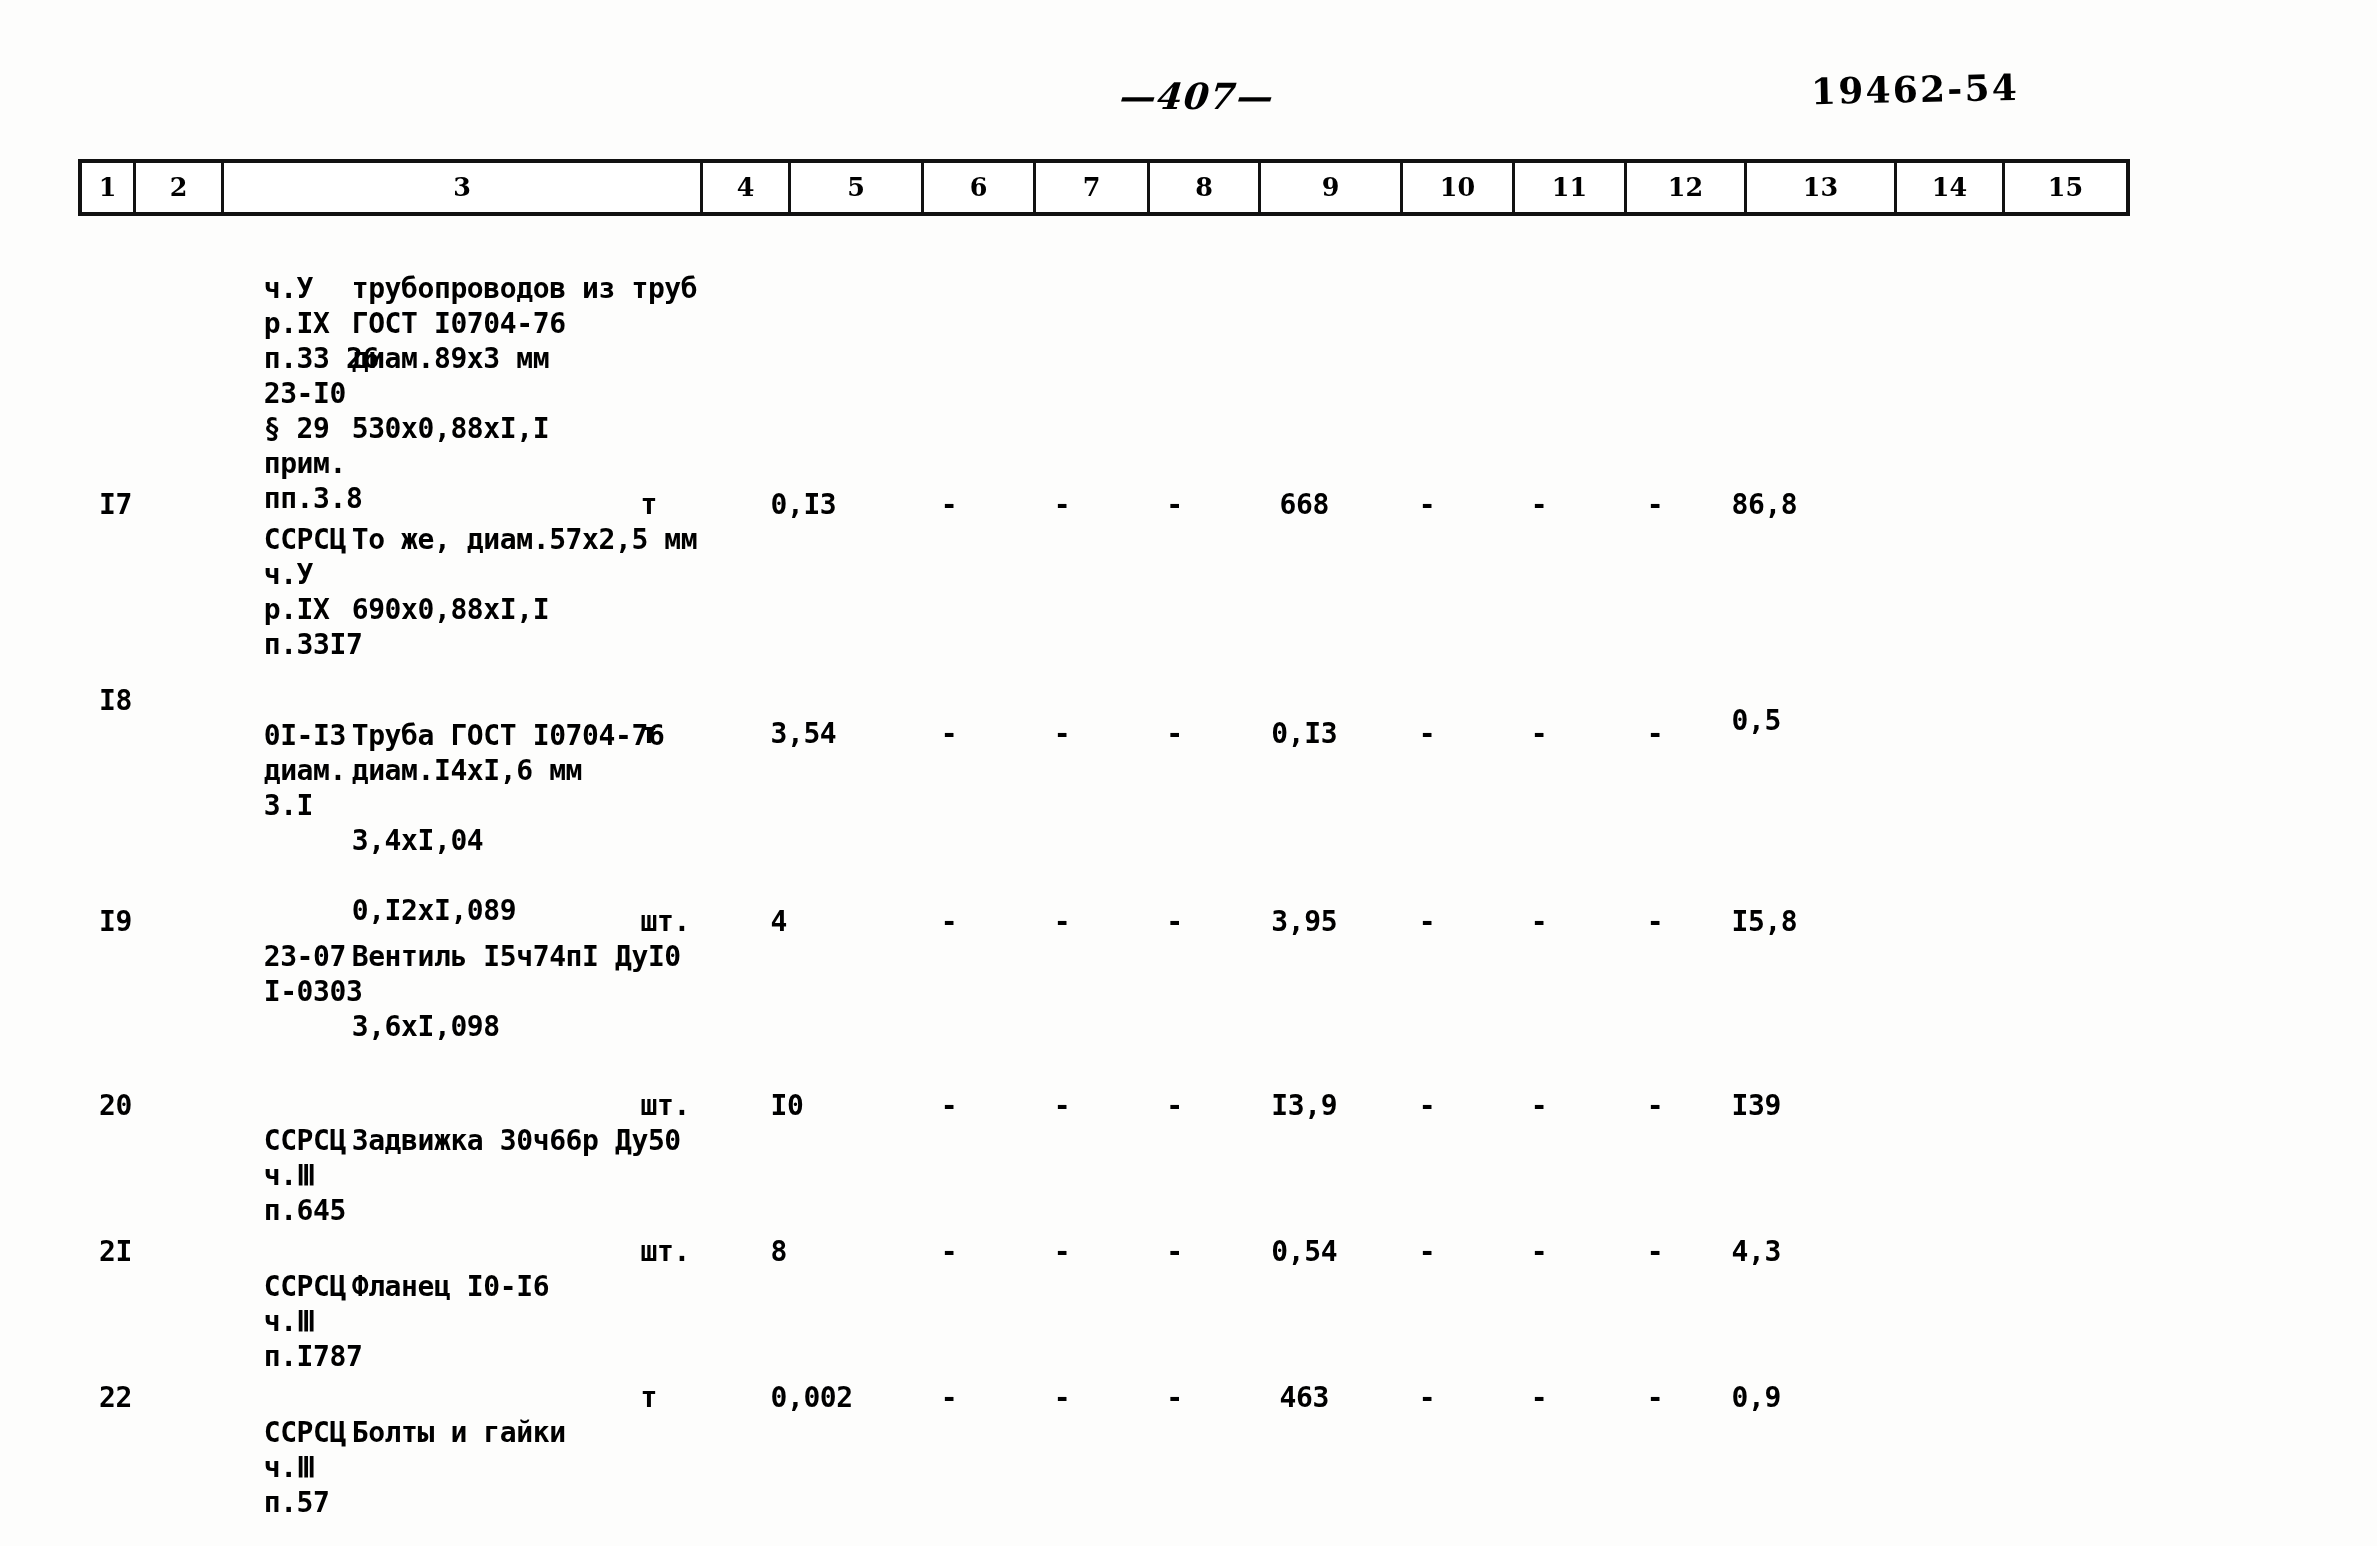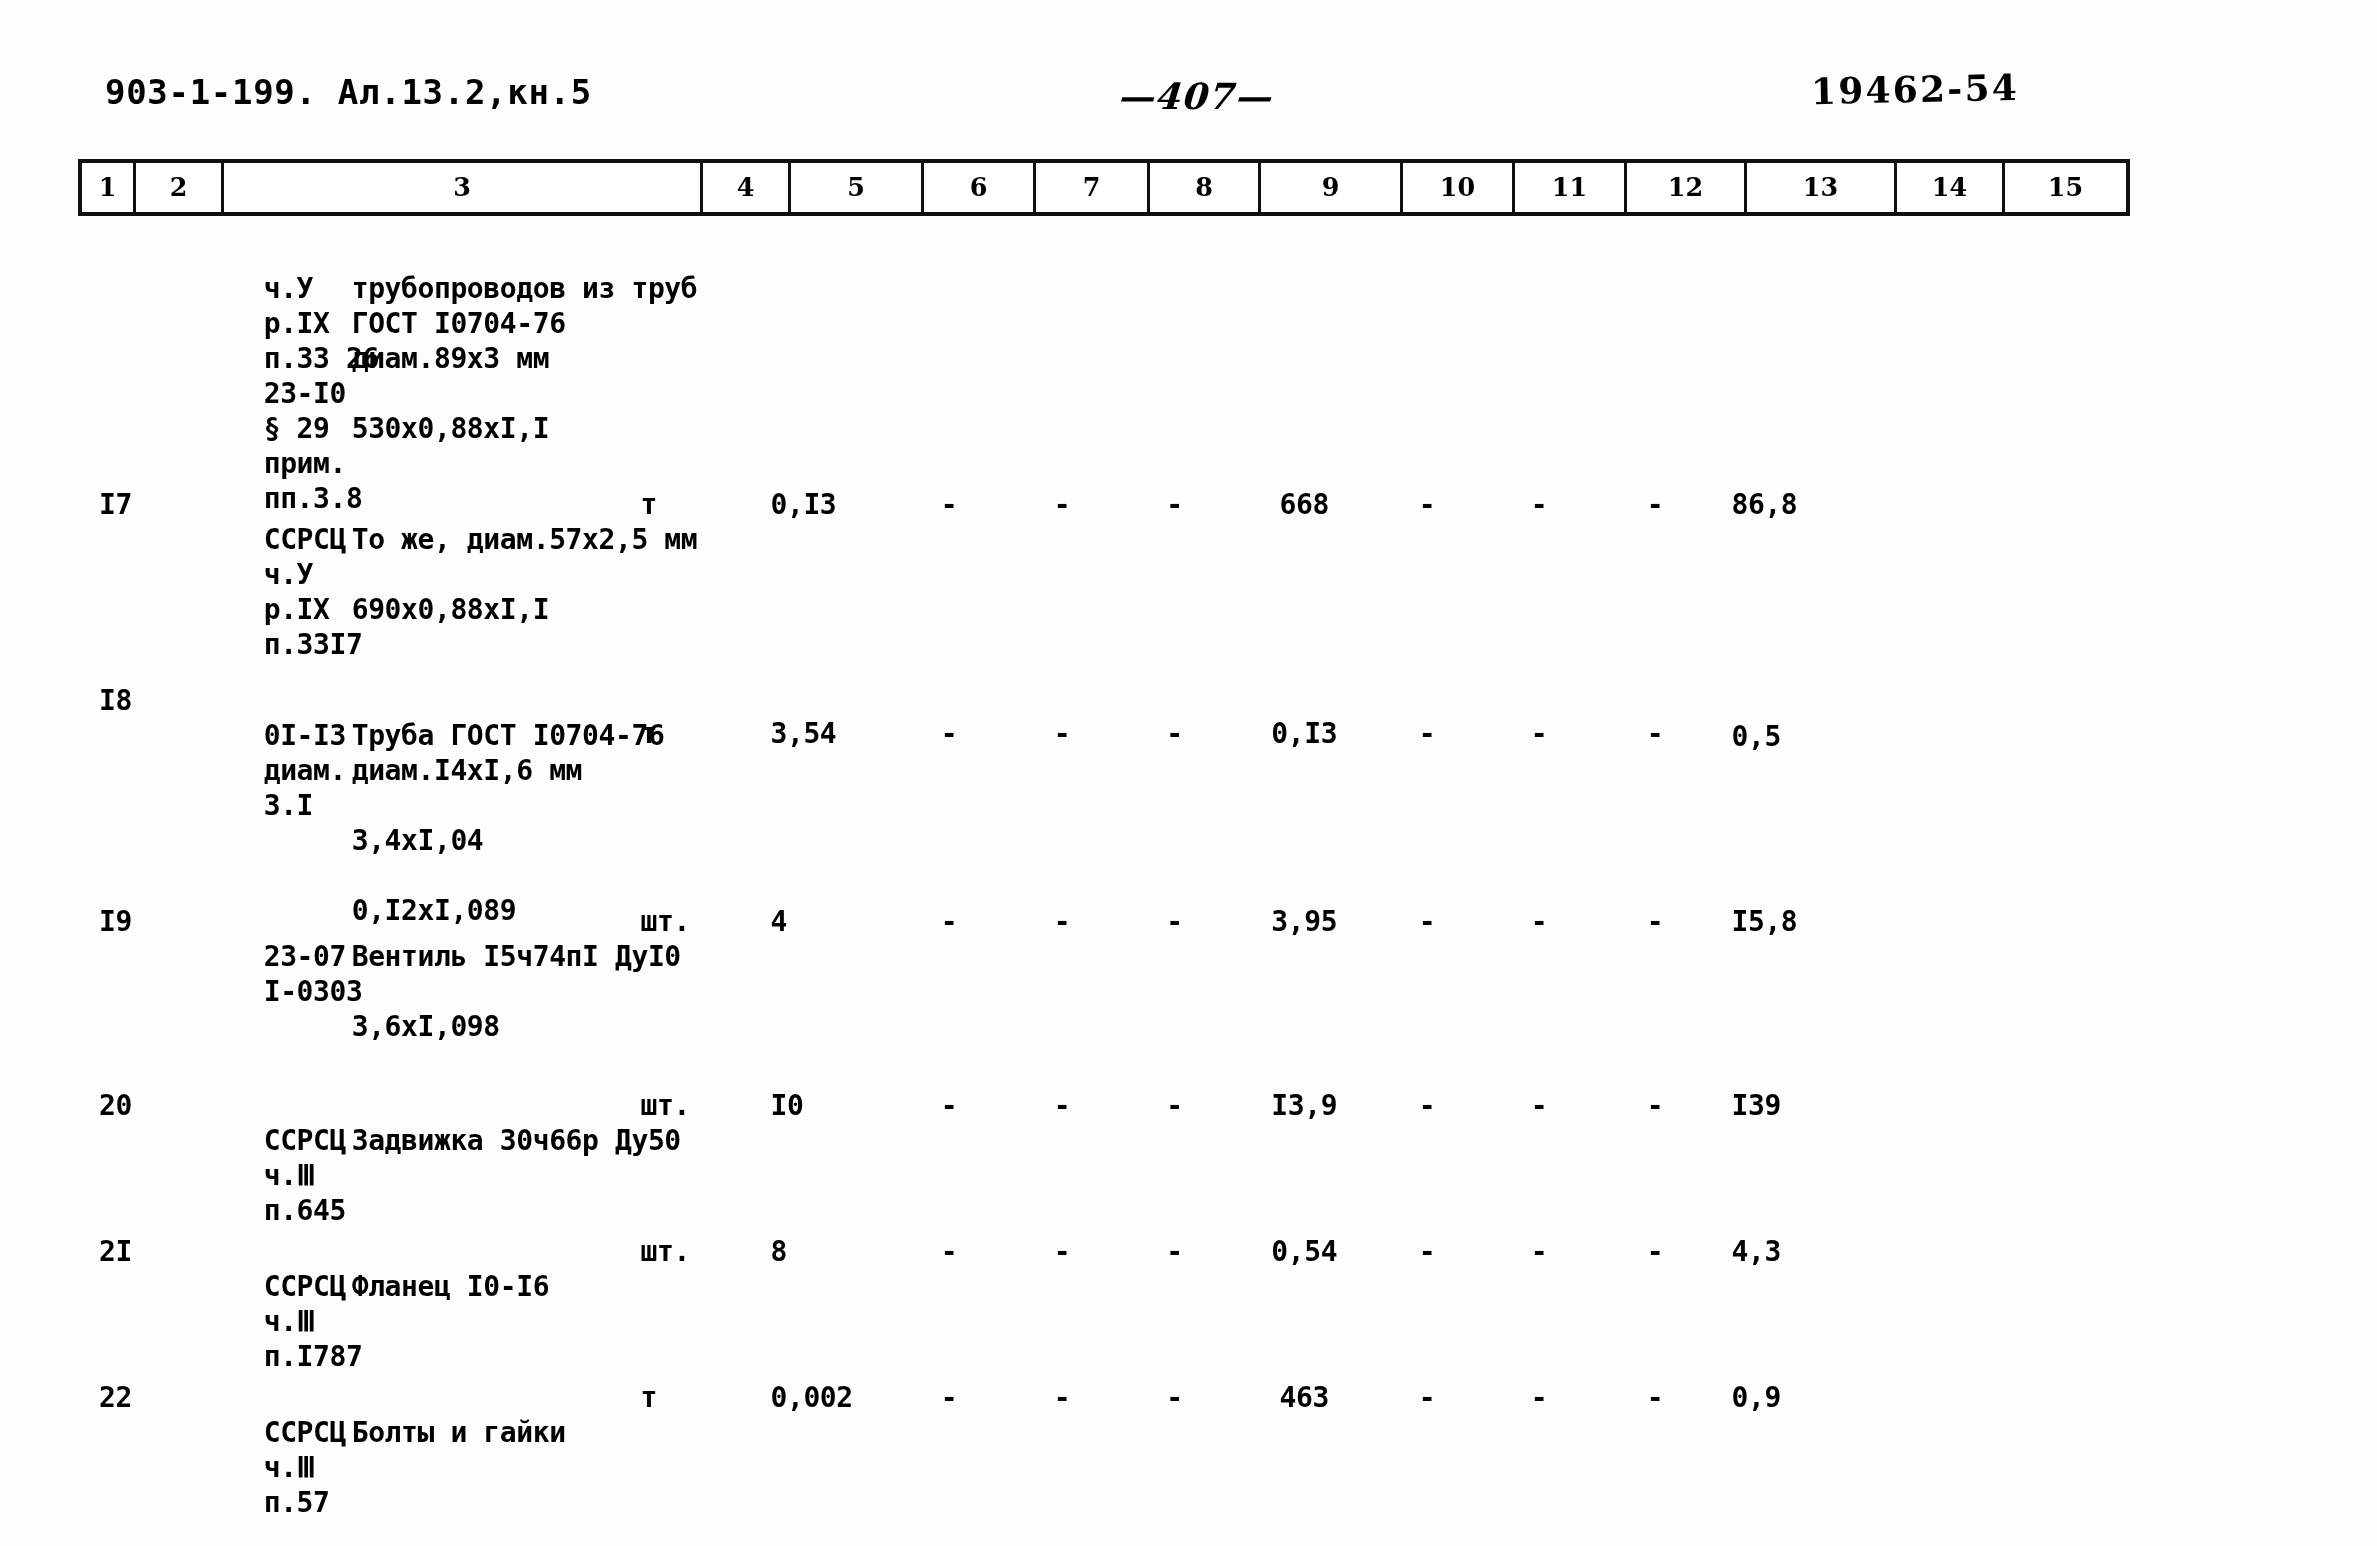--- a/index.html
+++ b/index.html
@@ -132,21 +132,20 @@
   .gap-lg { height: 46px; }
 
   .shift-up { position: relative; top: -3px; }
 </style>
 </head>
 <body>
 
 <div class="page">
 
   <div class="top-head">
-    <div class="doc-code">903-1-199. Ал.13.2,кн.5</div>
     <div class="page-no">—407—</div>
     <div class="stamp-no">19462-54</div>
   </div>
 
   <div class="colhead">
     <div class="colbox" style="width:54px">1</div>
     <div class="colbox" style="width:88px">2</div>
     <div class="colbox" style="width:479px">3</div>
     <div class="colbox" style="width:88px">4</div>
     <div class="colbox" style="width:133px">5</div>
@@ -244,21 +243,21 @@
       </span>
       <span class="cell c-unit shift-up" style="position:relative;top:33px">т</span>
       <span class="cell c-q5" style="position:relative;top:33px">3,54</span>
       <span class="cell c-q6" style="position:relative;top:33px">-</span>
       <span class="cell c-q7" style="position:relative;top:33px">-</span>
       <span class="cell c-q8" style="position:relative;top:33px">-</span>
       <span class="cell c-q9" style="position:relative;top:33px">0,I3</span>
       <span class="cell c-q10" style="position:relative;top:33px">-</span>
       <span class="cell c-q11" style="position:relative;top:33px">-</span>
       <span class="cell c-q12" style="position:relative;top:33px">-</span>
-      <span class="cell c-q13" style="position:relative;top:36px">0,5</span>
+      <span class="cell c-q13" style="position:relative;top:20px">0,5</span>
       <span class="cell c-q14" style="position:relative;top:33px"></span>
       <span class="cell c-q15" style="position:relative;top:33px"></span>
     </div>
 
     <div class="gap-md"></div>
 
     <div class="row" style="height:150px">
       <span class="cell c-num">I9</span>
       <span class="cell c-just">
         <span class="ln">23-07</span>

